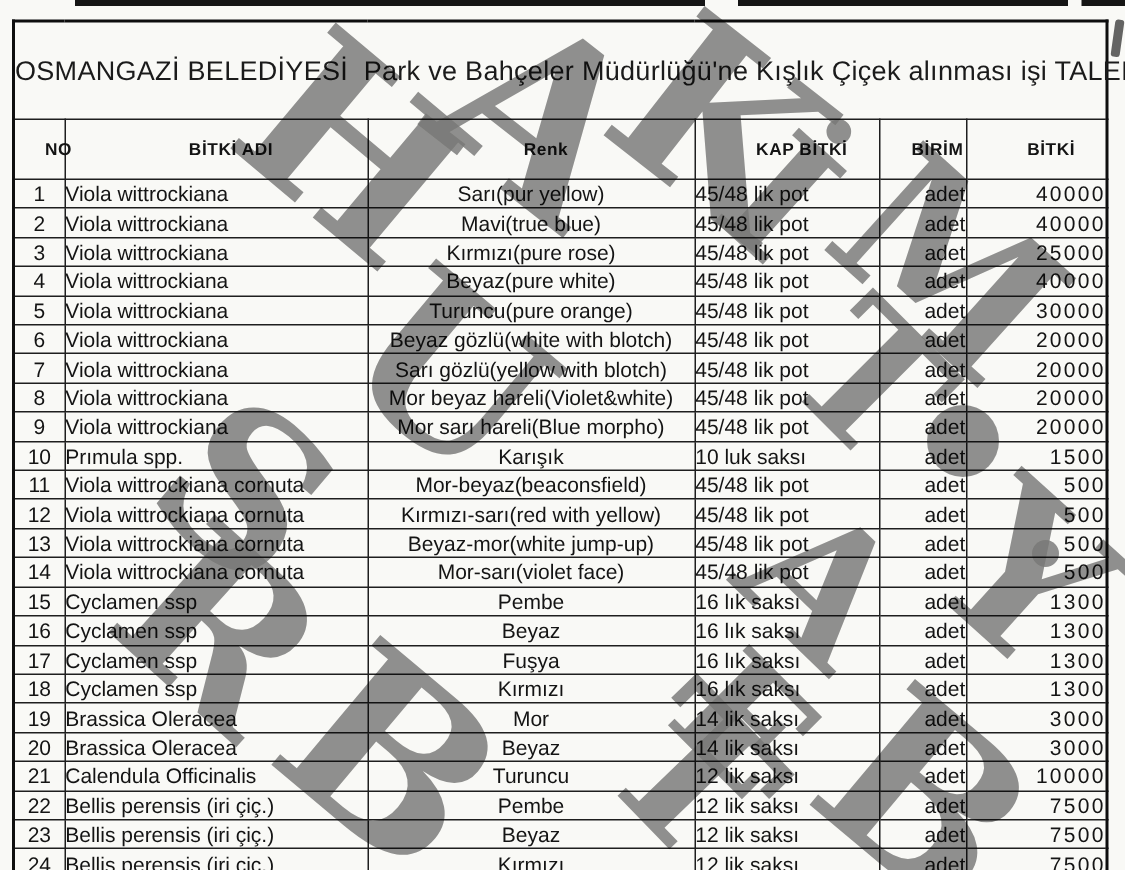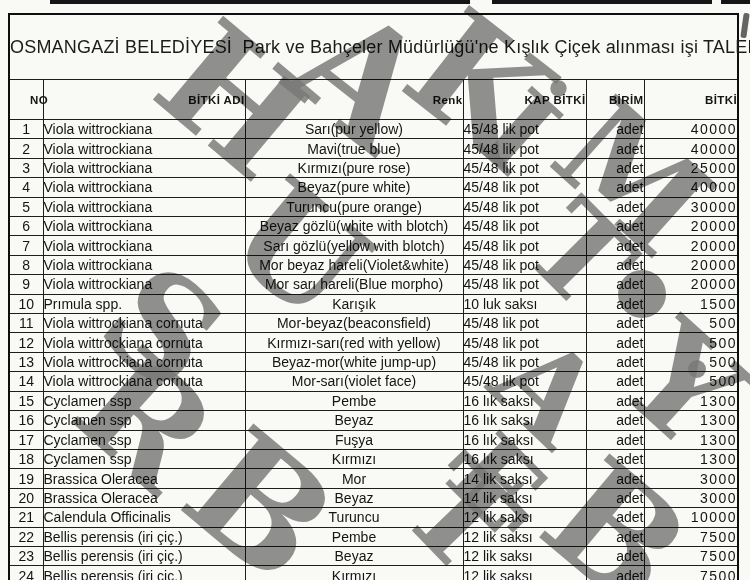--- a/index.html
+++ b/index.html
@@ -20,21 +20,21 @@
     position:absolute;left:8px;top:13px;width:729px;
     border-collapse:collapse;table-layout:fixed;
     border:2px solid #0e0e0e;background:transparent;
   }
   table.doc td, table.doc th{border:1px solid #1e1e1e;padding:0;}
   tr.title-row td{
     height:64px;text-align:center;vertical-align:middle;
     font-size:18px;color:#1b1b1b;letter-spacing:.2px;white-space:pre;
   }
   tr.head-row th{
-    height:39px;text-align:right;vertical-align:middle;
+    height:39px;text-align:center;vertical-align:middle;
     font-size:11.5px;font-weight:bold;color:#141414;letter-spacing:.4px;
     white-space:nowrap;
     padding-left:20px;
   }
   tbody td{
     height:18.42px;font-size:14px;color:#141414;
     vertical-align:middle;white-space:nowrap;overflow:hidden;
   }
   td.c-no{text-align:center;}
   td.c-plant{text-align:left;padding-left:5px;margin-left:12px;}

